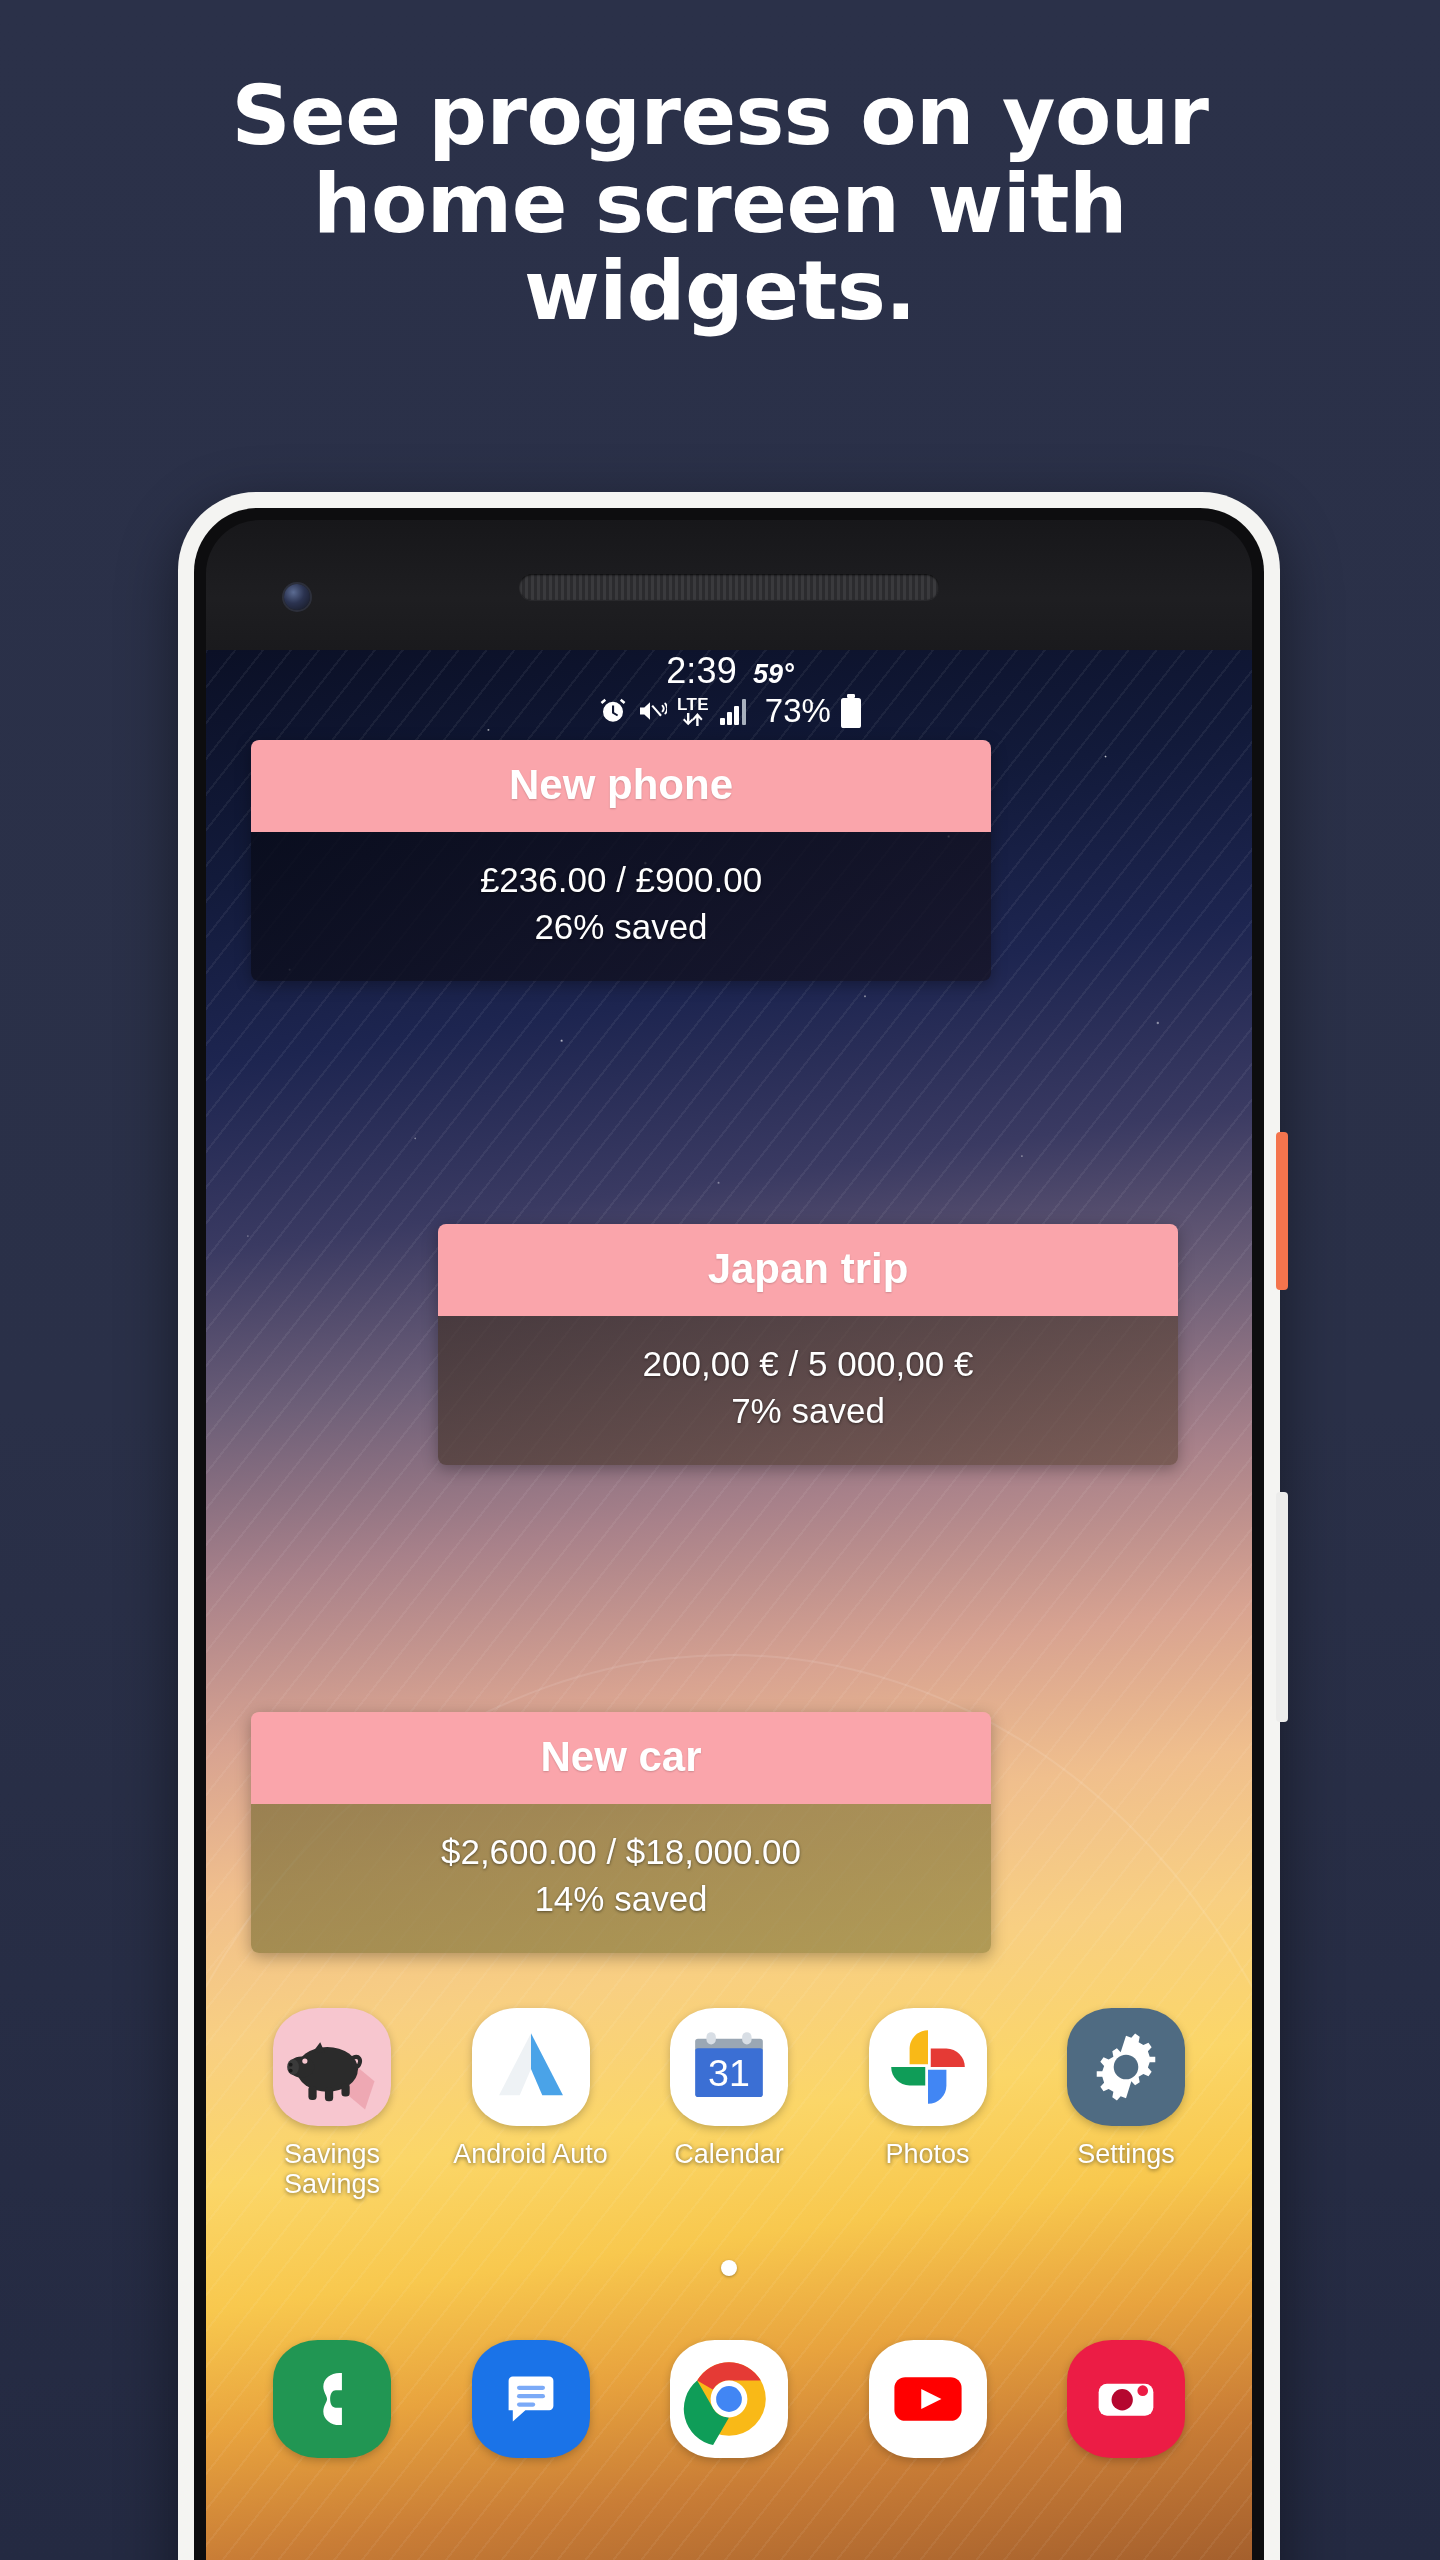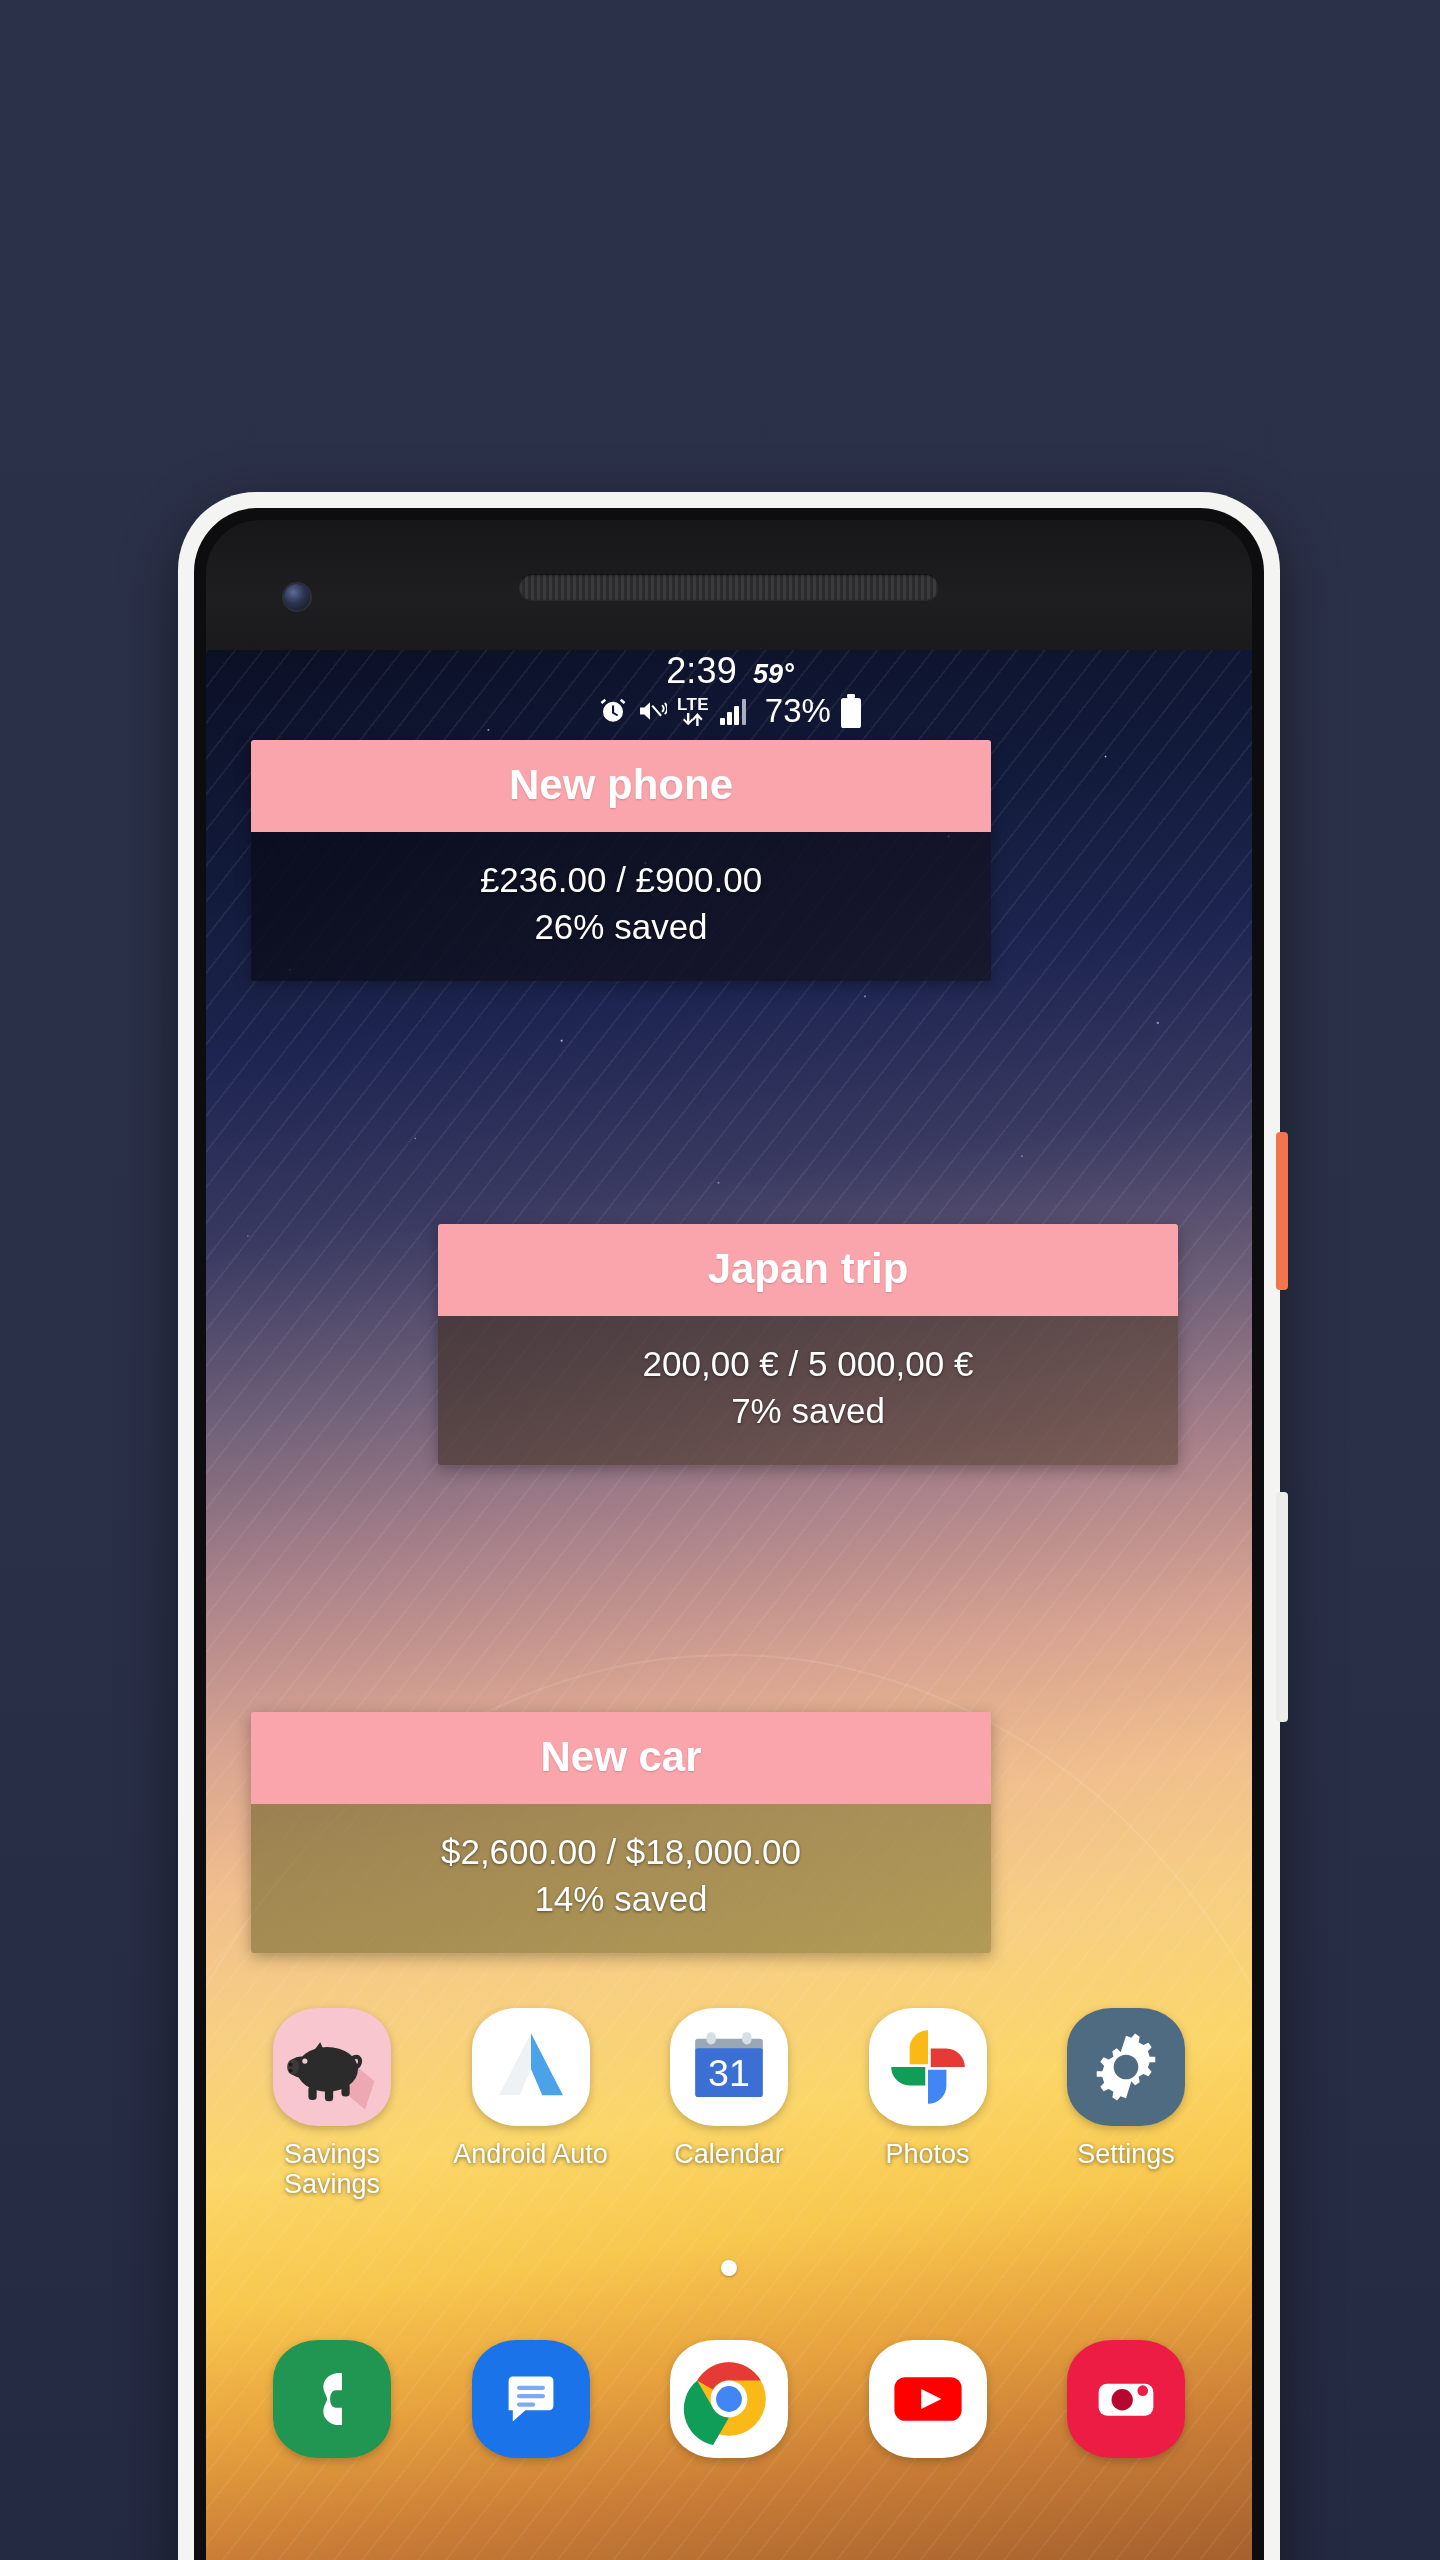--- a/index.html
+++ b/index.html
@@ -147,21 +147,21 @@
   .sb-lte {
     display:flex; flex-direction:column; align-items:center;
     line-height:1; margin:0 1px;
   }
   .sb-lte .lbl { font-size:17px; font-weight:700; letter-spacing:.3px; }
   .sb-batt-txt { font-size:33px; font-weight:400; margin-left:3px; }
 
   
   .widget {
     position:absolute; z-index:5;
-    border-radius:3px; overflow:hidden;
+    border-radius:8px; overflow:hidden;
     box-shadow:0 4px 16px rgba(0,0,0,.30);
   }
   .w-head {
     background:#faa5ab; color:#ffffff;
     text-align:center; font-weight:700;
     font-size:42px; padding:21px 10px 23px;
     text-shadow:0 1px 2px rgba(0,0,0,.18);
   }
   .w-body {
     text-align:center; color:#ffffff;
@@ -215,20 +215,25 @@
     position:absolute; left:0; top:1610px; width:100%;
     display:flex; justify-content:center; gap:14px; z-index:5;
   }
   .dot { width:16px; height:16px; border-radius:50%; background:#ffffff; box-shadow:0 1px 3px rgba(0,0,0,.3); }
 </style>
 </head>
 <body>
 
 <div id="stage">
 
+  <div class="headline">
+    <span>See progress on your</span>
+    <span>home screen with</span>
+    <span>widgets.</span>
+  </div>
 
   <div class="phone">
 
     <div class="btn-power"></div>
     <div class="btn-vol"></div>
 
     <div class="phone-inner">
 
       <div class="phone-top">
         <div class="front-cam"></div>

